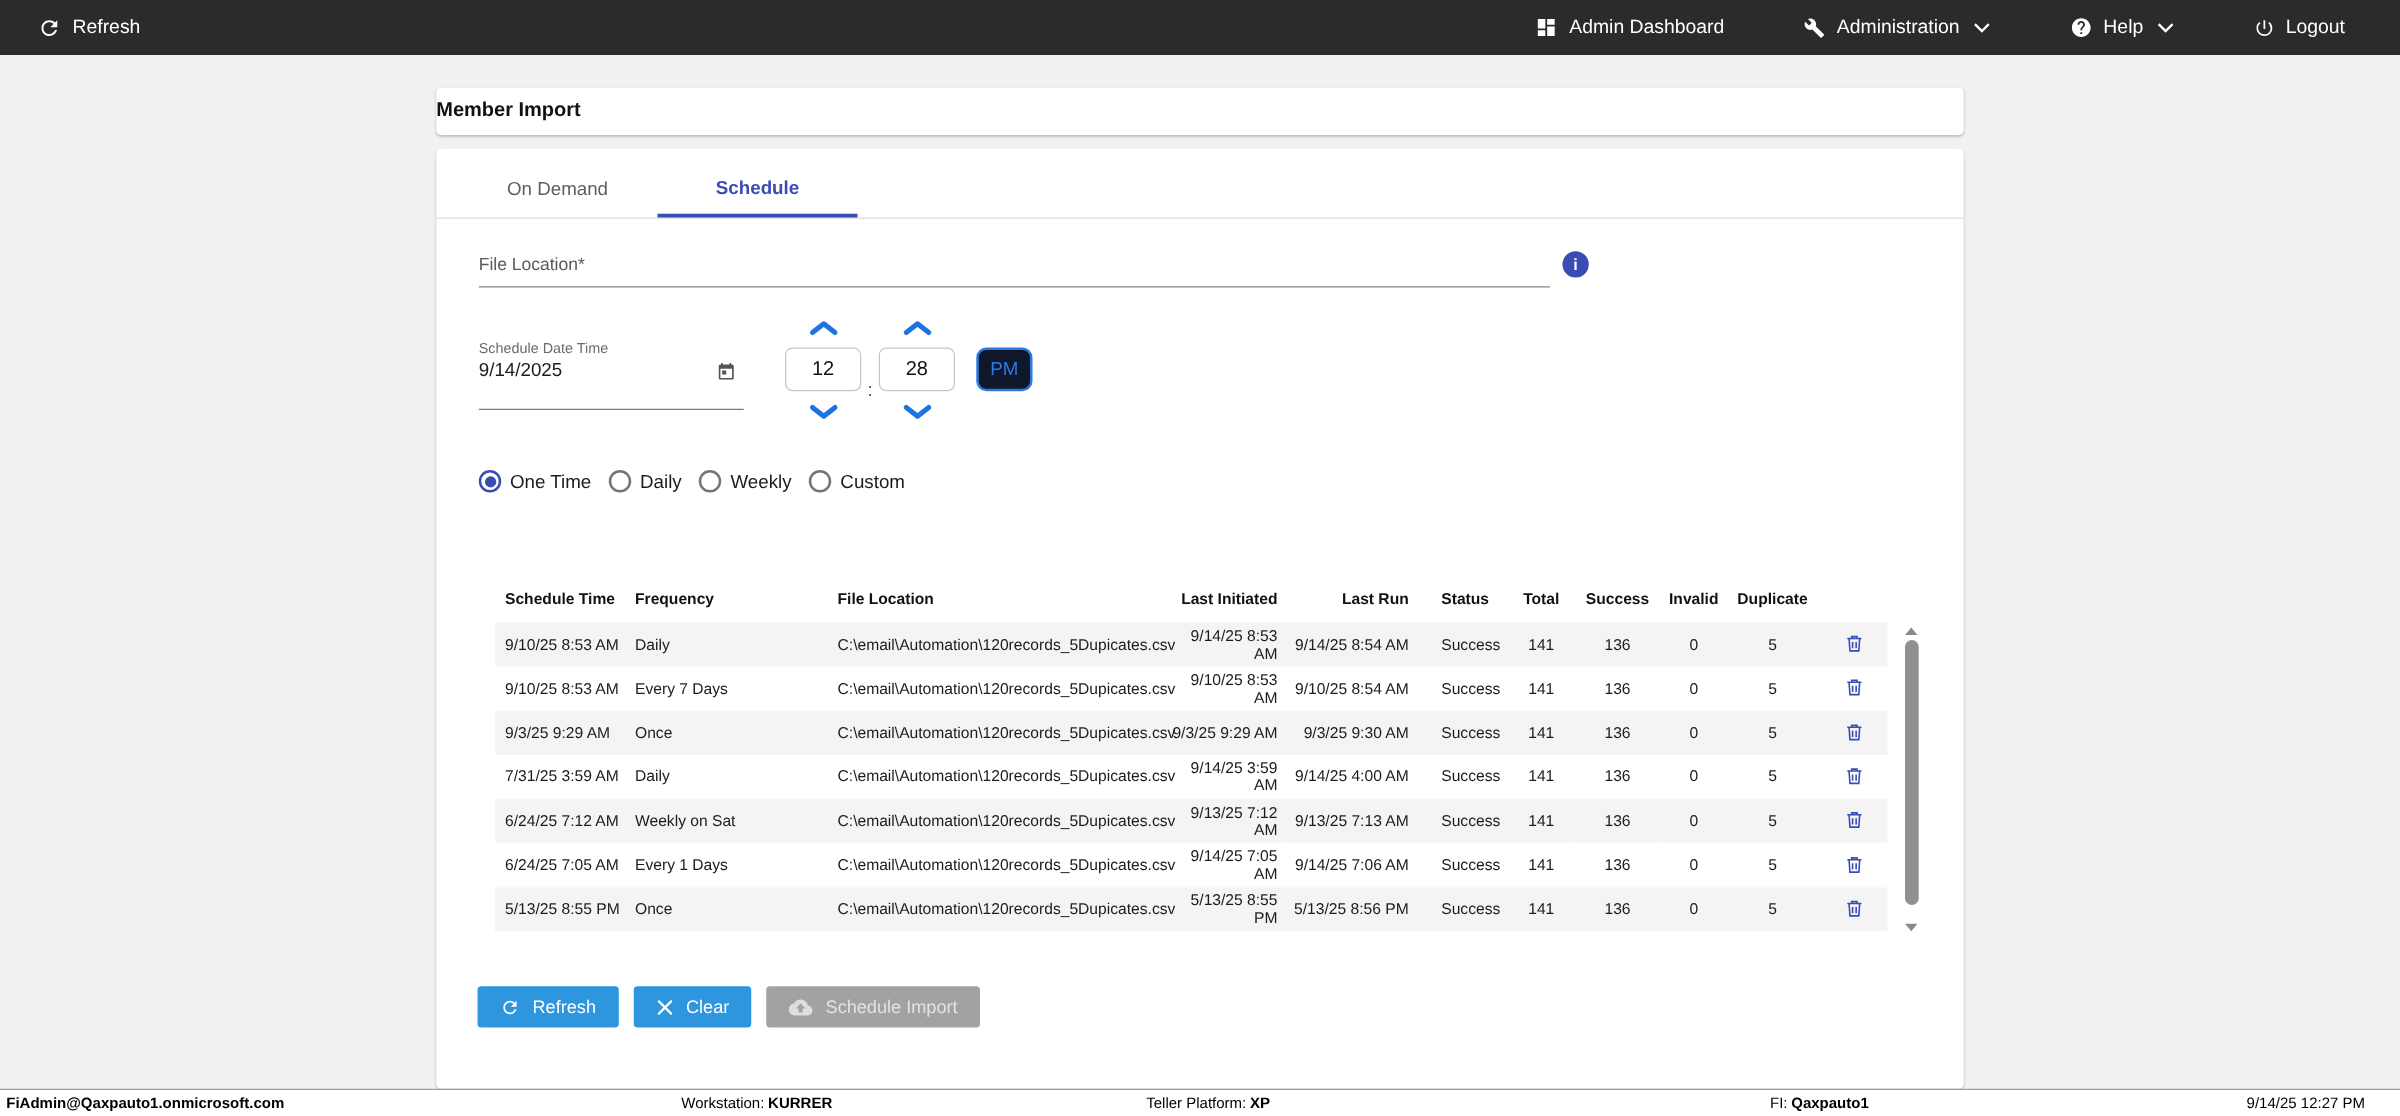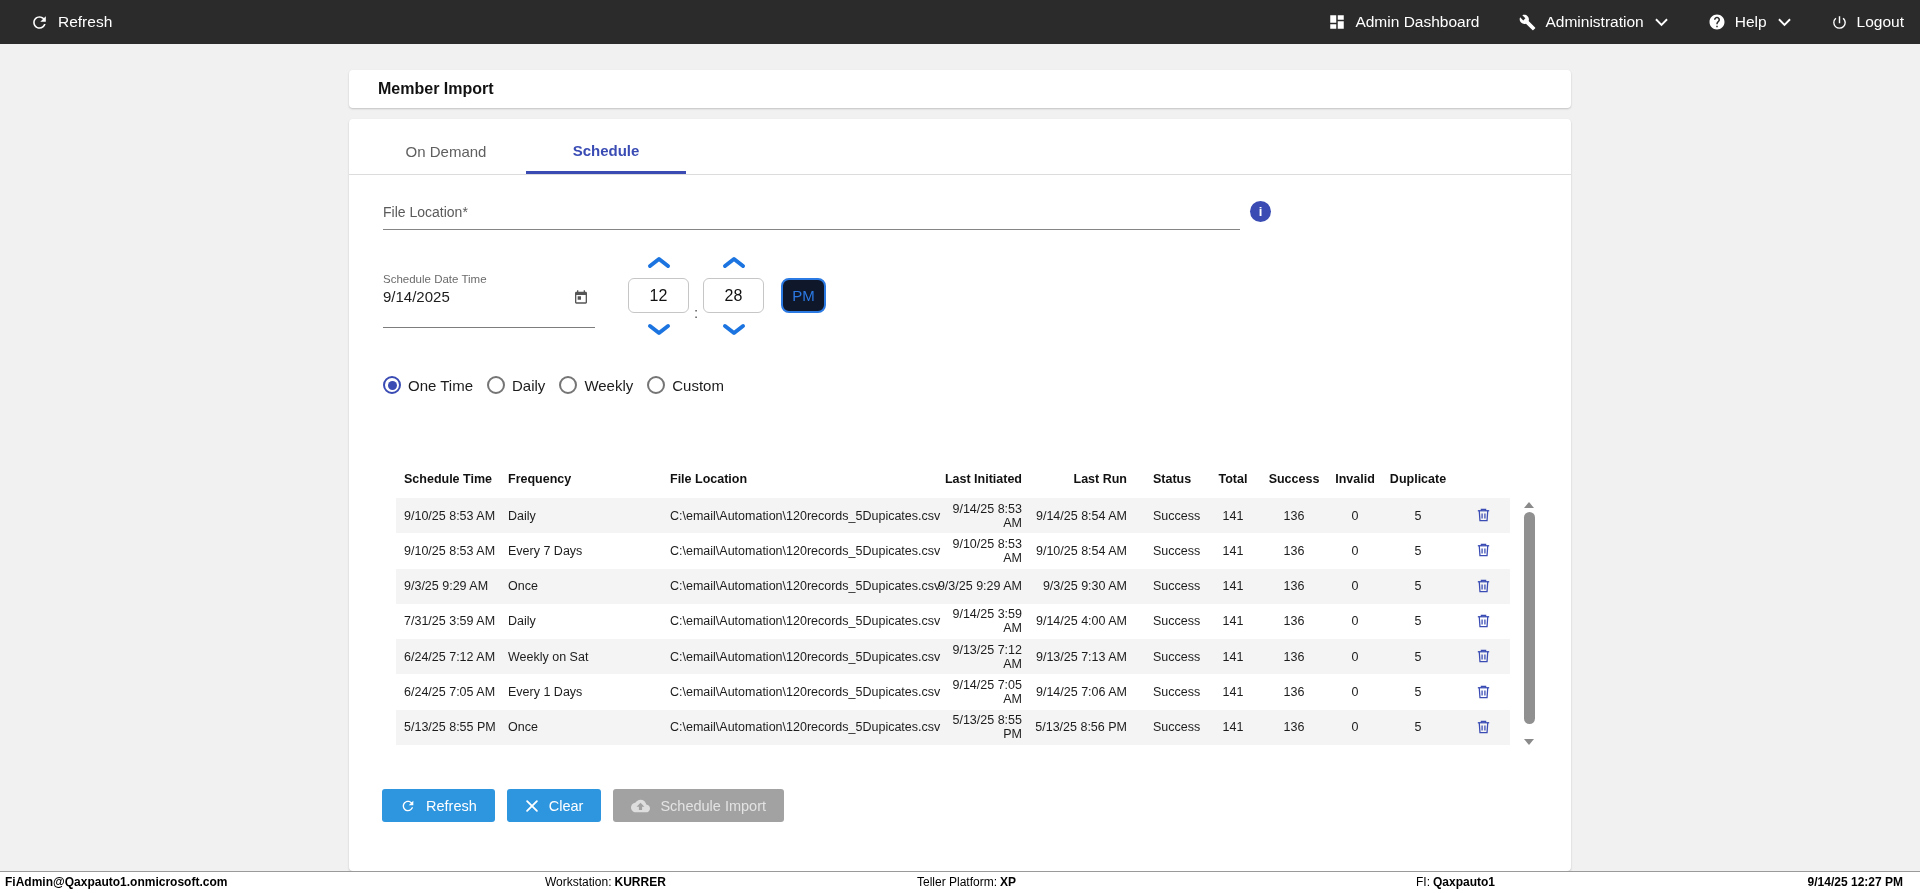--- a/index.html
+++ b/index.html
@@ -3,27 +3,27 @@
 <meta charset="utf-8">
 <style>
   * { margin:0; padding:0; box-sizing:border-box; }
   html,body { width:1920px; height:893px; overflow:hidden; }
   body { font-family:"Liberation Sans", sans-serif; background:#f1f1f1; position:relative; color:#1c1c1c; }
 
   
   .topbar { position:absolute; left:0; top:0; width:1920px; height:44px; background:#2b2b2b; display:flex; align-items:center; color:#fff; }
   .tb-item { display:flex; align-items:center; gap:9px; cursor:pointer; font-size:15.5px; white-space:nowrap; }
   .tb-left { margin-left:30px; }
-  .tb-right { margin-left:auto; display:flex; align-items:center; gap:40px; padding-right:16px; }
+  .tb-right { margin-left:auto; display:flex; align-items:center; gap:64px; padding-right:44px; }
   .tb-item svg { display:block; }
   .caret { margin-left:2px; }
 
   
   .card { position:absolute; background:#fff; border-radius:4px; box-shadow:0 1px 2px rgba(0,0,0,.2); }
-  .card-title { left:349px; top:70px; width:1222px; height:38px; display:flex; align-items:center; padding-left:29px; }
+  .card-title { left:349px; top:70px; width:1222px; height:38px; display:flex; align-items:center; }
   .card-title .t { font-weight:bold; font-size:16px; color:#111; }
   .card-main { left:349px; top:119px; width:1222px; height:752px; overflow:hidden; }
 
   
   .tabbar { margin-top:10px; border-bottom:1px solid #dcdcdc; display:flex; padding-left:17px; }
   .tab { width:160px; height:45px; display:flex; align-items:center; justify-content:center; font-size:15px; color:#5f5f5f; cursor:pointer; }
   .tab.active { color:#3a4cb4; border-bottom:3px solid #3a4cb4; font-weight:bold; }
 
   
   .file-row { margin:28px 34px 0 34px; position:relative; }
@@ -80,21 +80,21 @@
   .btn svg { display:block; }
 
   
   .footer { position:absolute; left:0; top:871px; width:1920px; height:22px; background:#fff; border-top:1px solid #9a9a9a; font-size:12px; color:#000; }
   .fseg { position:absolute; top:3px; white-space:nowrap; }
   .fseg b { margin-left:3px; }
   .f-user { left:5px; font-weight:bold; }
   .f-ws { left:545px; }
   .f-teller { left:917px; }
   .f-fi { left:1416px; }
-  .f-time { right:17px; font-weight:bold; }
+  .f-time { right:28px; font-weight:normal; }
 </style>
 </head>
 <body>
 
 <div class="topbar">
   <div class="tb-item tb-left">
     <span>
         <svg width="19" height="19" viewBox="0 0 24 24" fill="#fff">
           <path d="M17.65 6.35C16.2 4.9 14.21 4 12 4c-4.42 0-7.99 3.58-7.99 8s3.57 8 7.99 8c3.73 0 6.84-2.55 7.73-6h-2.08c-.82 2.33-3.04 4-5.65 4-3.31 0-6-2.69-6-6s2.69-6 6-6c1.66 0 3.14.69 4.22 1.78L13 11h7V4l-2.35 2.35z"></path>
         </svg>

